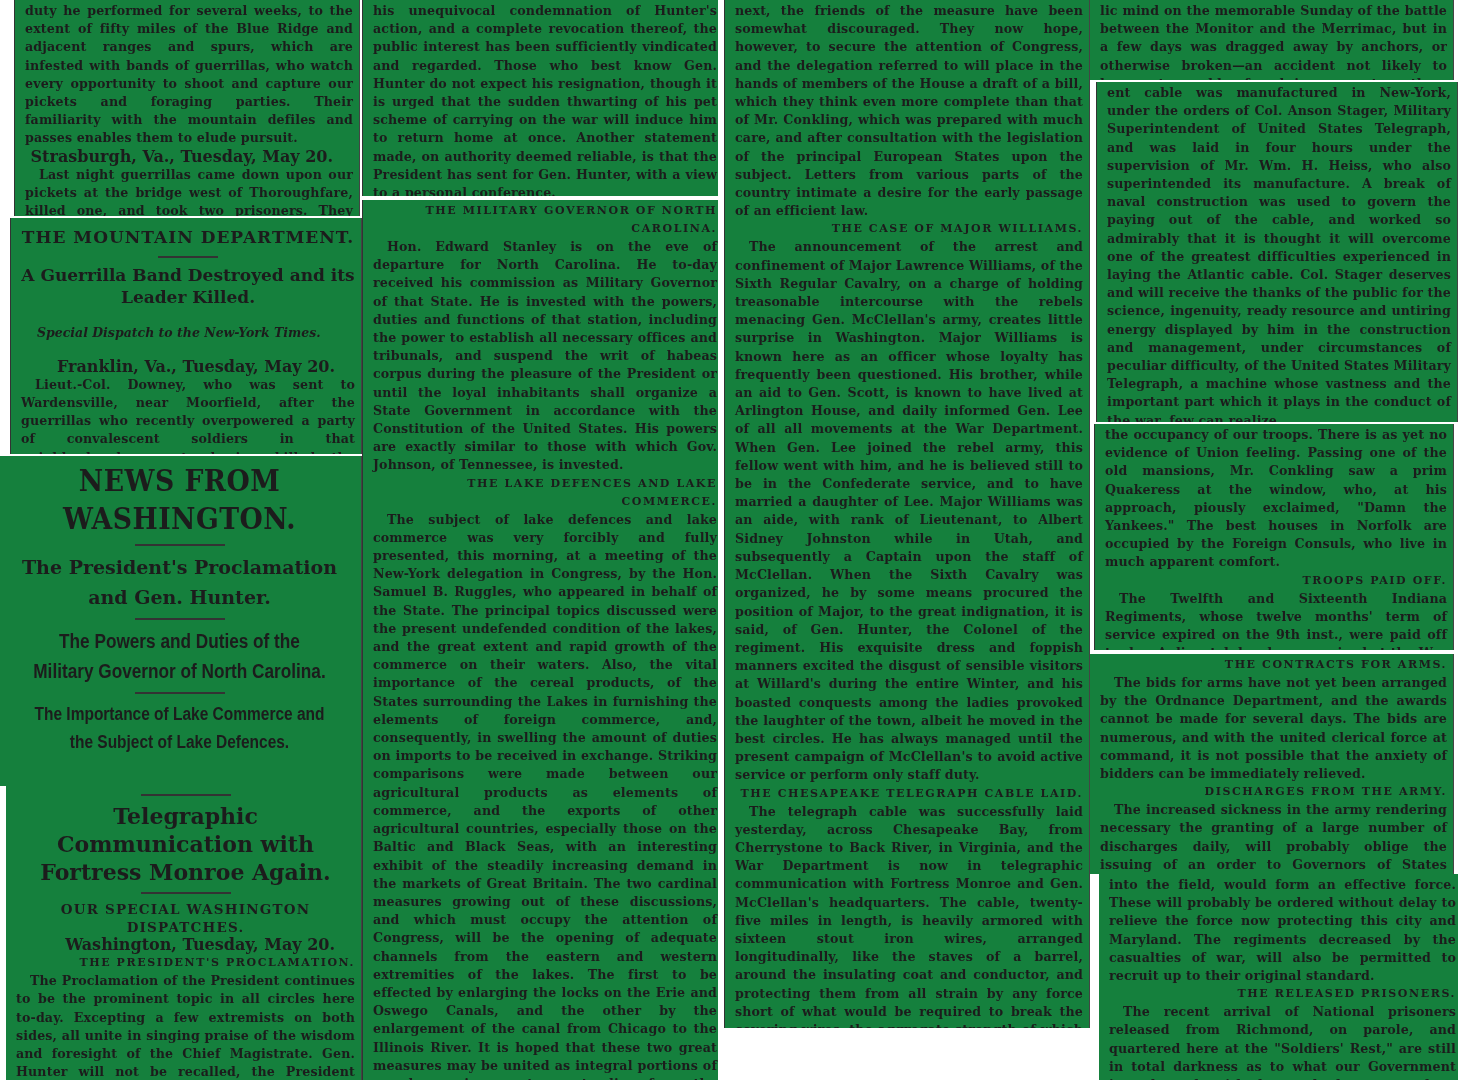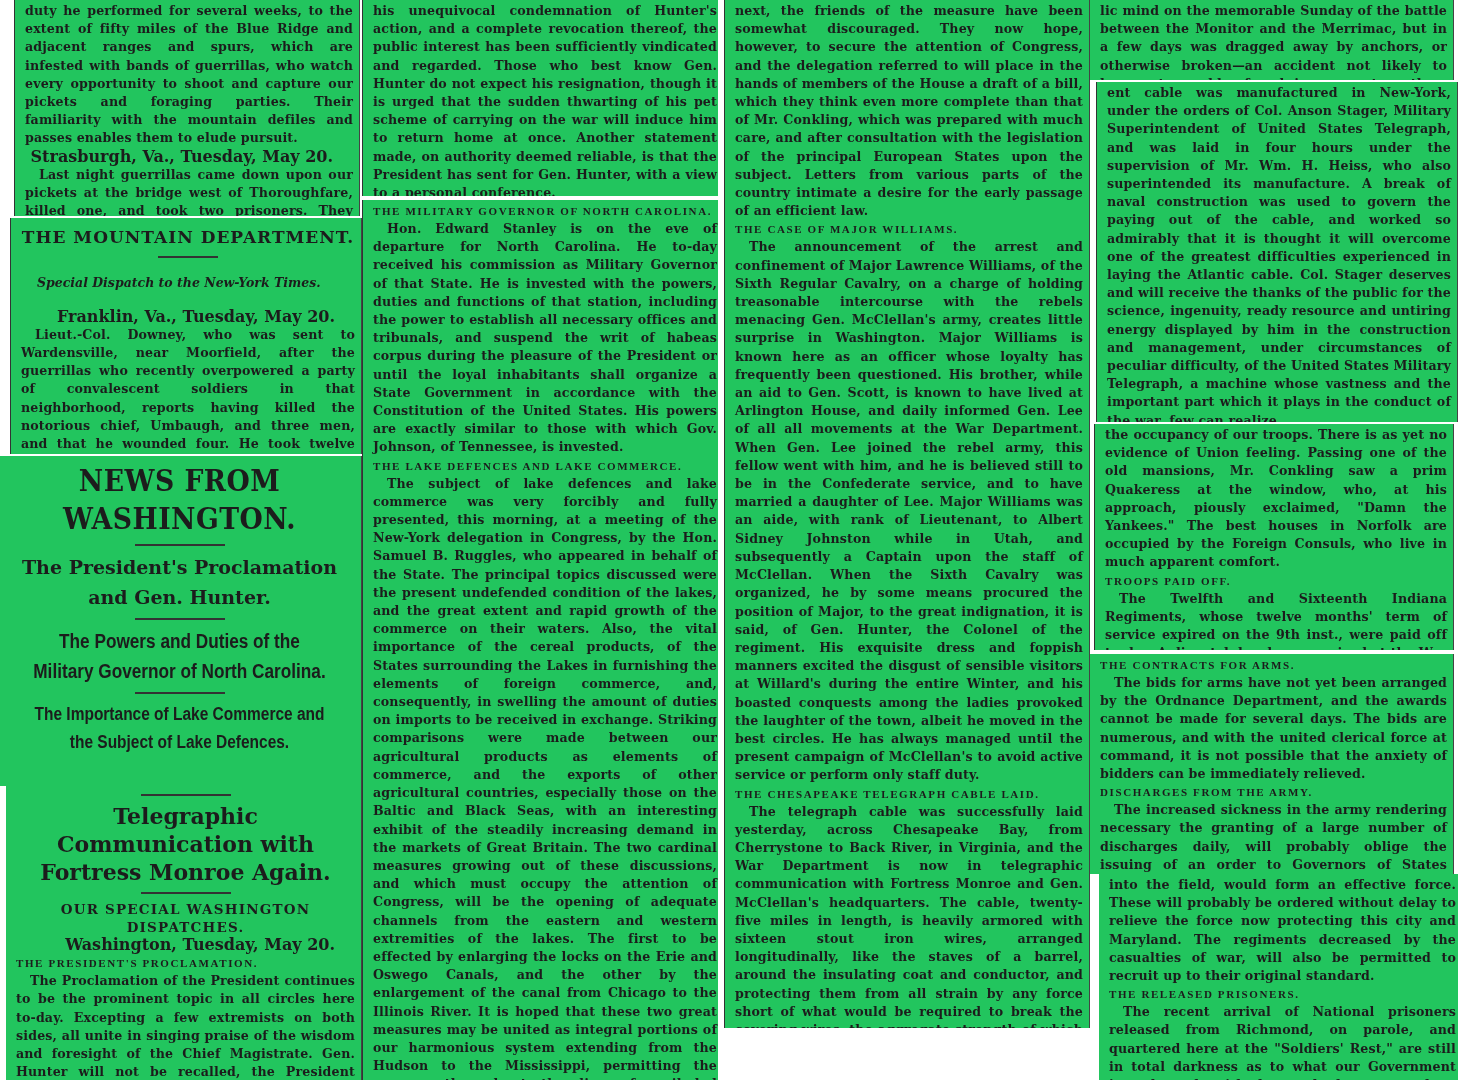--- a/index.html
+++ b/index.html
@@ -14,36 +14,36 @@
       position: absolute; top: 0; height: 1080px;
       box-sizing: border-box; overflow: hidden;
     }
     .col1 { left: 0; width: 362px; }
     .col2 { left: 362px; width: 356px; }
     .col3 { left: 724px; width: 366px; }
     .col4 { left: 1090px; width: 368px; }
     .clip {
       position: absolute; box-sizing: border-box;
       border-left: 1.5px solid #333; border-right: 1.5px solid #444;
-      background: #22c55e; overflow: hidden;
+      background: #15803d; overflow: hidden;
       padding: 2px 6px 0 10px;
     }
     p.body {
       margin: 0; font-size: 12.6px; line-height: 18.2px; text-align: justify;
       font-weight: bold; letter-spacing: 0.15px;
       font-family: "DejaVu Serif", serif;
     }
     p.body.indent { text-indent: 14px; }
     .dateline {
       margin: 0; text-align: right; font-size: 16px; line-height: 18.2px;
       font-weight: bold; padding-right: 20px;
     }
     .subhead {
-      margin: 0; text-align: left; font-size: 11px; line-height: 18px;
-      font-weight: bold; letter-spacing: 1.6px; text-transform: uppercase; font-family: Liberation Serif, serif;
+      margin: 0; text-align: right; font-size: 11px; line-height: 18px;
+      font-weight: bold; letter-spacing: 1.6px; text-transform: uppercase;
     }
     .dispatch {
       margin: 16px; font-style: italic; font-size: 12.5px; line-height: 18px; font-weight: bold;
     }
     .rule {
       width: 90px; height: 2px; background: #333; margin: 6px auto;
     }
     .rule.short { width: 60px; height: 1.5px; }
     .headline {
       margin: 4px 0 0 0; text-align: center; font-weight: bold;
@@ -68,20 +68,21 @@
 <div class="col col1">
   <div class="clip" style="left:14px; top:0; width:346px; height:216px;">
     <p class="body">duty he performed for several weeks, to the extent of fifty miles of the Blue Ridge and adjacent ranges and spurs, which are infested with bands of guerrillas, who watch every opportunity to shoot and capture our pickets and foraging parties. Their familiarity with the mountain defiles and passes enables them to elude pursuit.</p>
     <p class="dateline">Strasburgh, Va., Tuesday, May 20.</p>
     <p class="body indent">Last night guerrillas came down upon our pickets at the bridge west of Thoroughfare, killed one, and took two prisoners. They belonged to the First Battalion Michigan Cavalry, commanded by Major Arnold.</p>
 
   </div>
   <div class="clip" style="left:10px; top:218px; width:352px; height:236px;">
     <div class="headline h-dept">THE MOUNTAIN DEPARTMENT.</div>
     <div class="rule short"></div>
+    <div class="headline h-sub">A Guerrilla Band Destroyed and its Leader Killed.</div>
     <p class="dispatch">Special Dispatch to the New-York Times.</p>
     <p class="dateline">Franklin, Va., Tuesday, May 20.</p>
     <p class="body indent">Lieut.-Col. Downey, who was sent to Wardensville, near Moorfield, after the guerrillas who recently overpowered a party of convalescent soldiers in that neighborhood, reports having killed the notorious chief, Umbaugh, and three men, and that he wounded four. He took twelve prisoners. We lost none. The result is the destruction of this band.</p>
   </div>
   <div class="clip" style="left:0; top:456px; width:362px; height:330px; border-left:none; padding-left:4px;">
     <div class="headline h-big">NEWS FROM WASHINGTON.</div>
     <div class="rule"></div>
     <div class="headline h-deck">The President's Proclamation and Gen. Hunter.</div>
     <div class="rule"></div>
     <div class="headline h-cond">The Powers and Duties of the Military Governor of North Carolina.</div>

